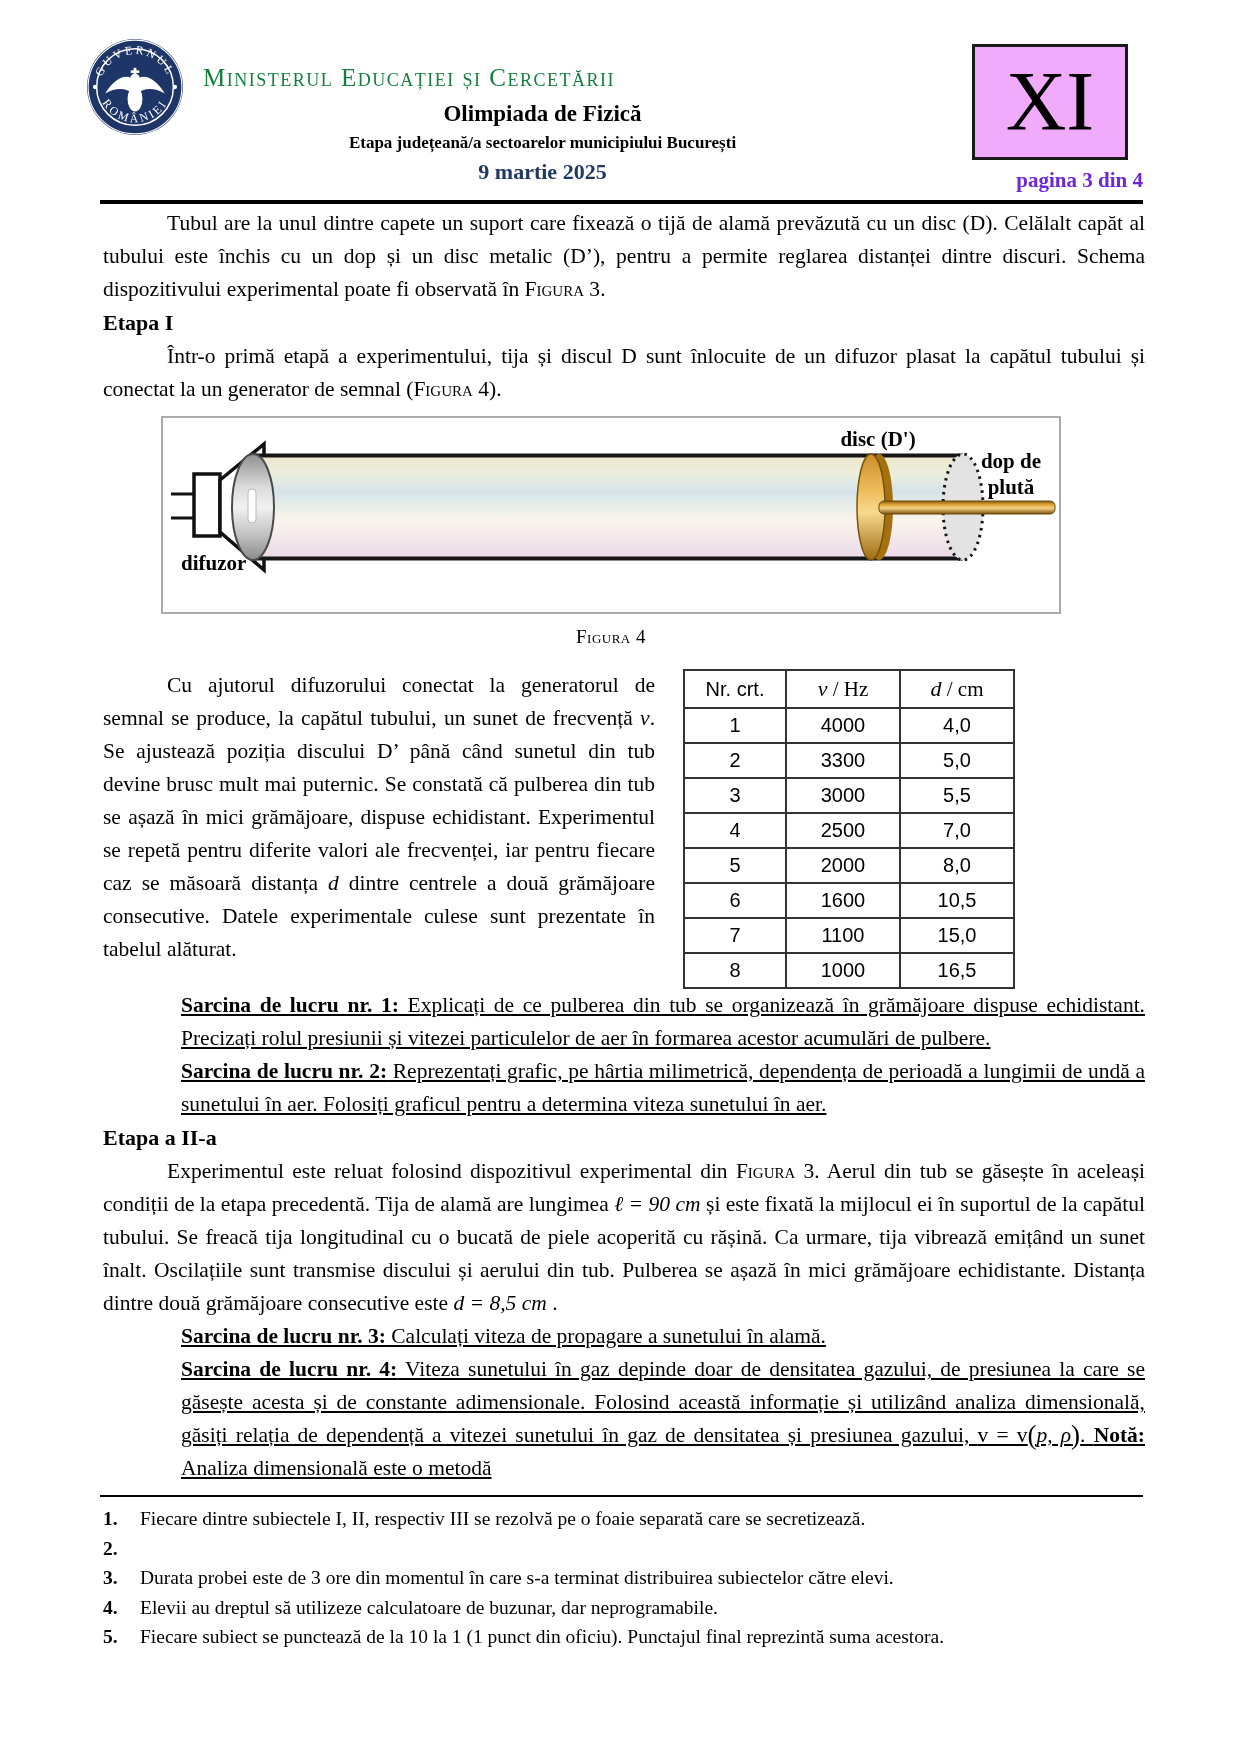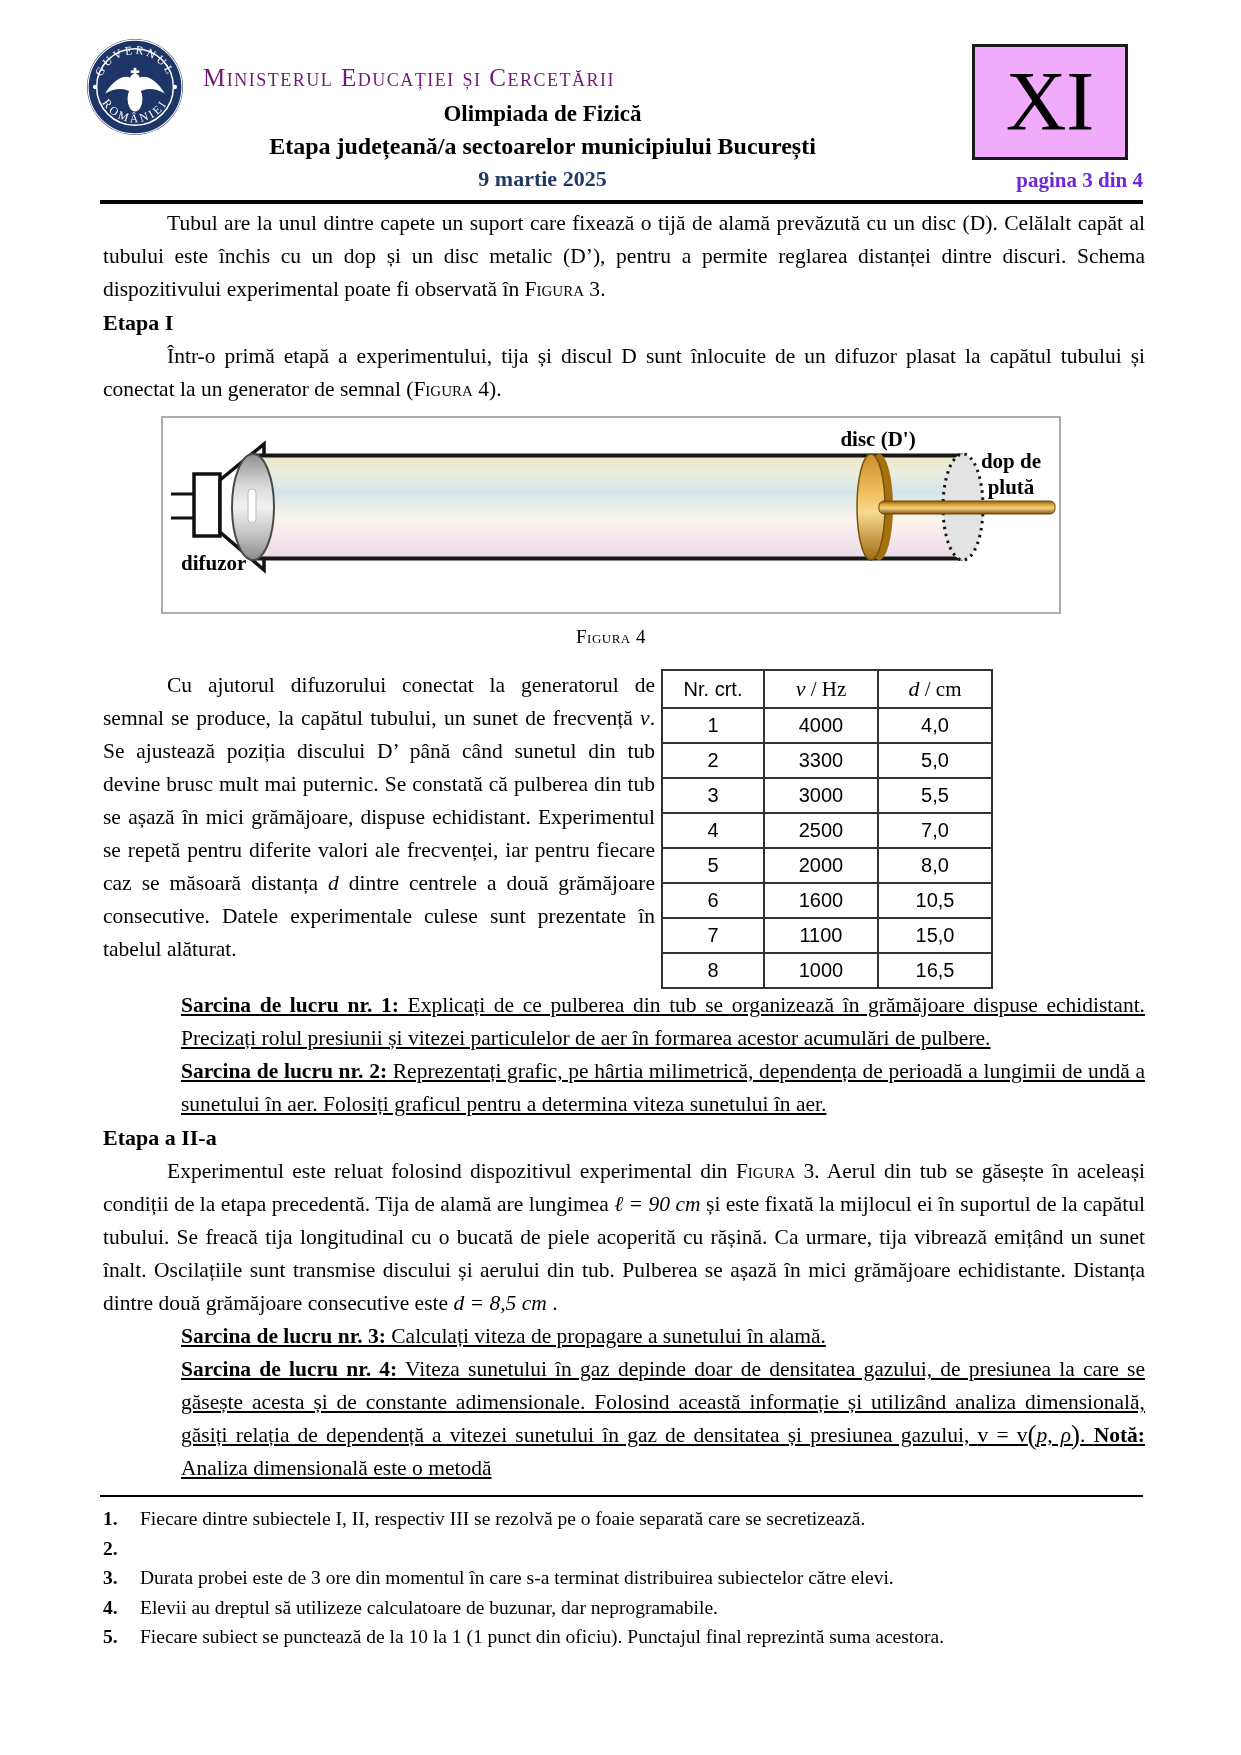--- a/index.html
+++ b/index.html
@@ -1,25 +1,25 @@
 <!DOCTYPE html>
 <html><head>
 <meta charset="utf-8">
 <style>
   html,body{margin:0;padding:0;background:#fff;}
   .page{position:relative;width:1241px;height:1755px;background:#fff;overflow:hidden;
         font-family:"Liberation Serif",serif;color:#000;}
   
   .hdr{position:relative;height:200px;}
   .logo{position:absolute;left:86px;top:38px;width:98px;height:98px;}
-  .ministry{position:absolute;left:203px;top:64px;font-variant:small-caps;color:#701a75;
+  .ministry{position:absolute;left:203px;top:64px;font-variant:small-caps;color:#15803d;
             font-size:25px;letter-spacing:1.5px;}
   .titles{position:absolute;left:60px;top:101px;width:965px;text-align:center;}
   .title{font-size:23px;font-weight:bold;}
-  .subtitle{font-size:24px;font-weight:bold;margin-top:6px;}
+  .subtitle{font-size:17px;font-weight:bold;margin-top:6px;}
   .date{font-size:22px;font-weight:bold;color:#1f3864;margin-top:6px;}
   .grade-box{position:absolute;left:972px;top:44px;width:150px;height:110px;background:#f0abfc;
              border:3px solid #1a1a1a;display:flex;align-items:center;justify-content:center;
              font-size:84px;line-height:1;}
   .page-num{position:absolute;right:98px;top:168px;font-size:21px;font-weight:bold;color:#6d28d9;}
   .head-rule{margin:0 98px 0 100px;border:none;border-top:4px solid #000;height:0;}
   
   .content{padding:3px 96px 0 103px;font-size:21.5px;line-height:33px;}
   p.body{margin:0;text-align:justify;}
   .ind{text-indent:64px;}
@@ -32,21 +32,21 @@
            box-sizing:border-box;background:#fff;}
   .fig-label{position:absolute;font-weight:bold;font-size:21px;line-height:26px;}
   .lab-speaker{left:18px;top:132px;}
   .lab-disc{left:630px;top:8px;width:170px;text-align:center;}
   .lab-cork{left:798px;top:30px;width:100px;text-align:center;}
   .fig-caption{width:900px;margin:6px 0 0 58px;text-align:center;font-size:19px;
                font-variant:small-caps;letter-spacing:0.5px;}
   
   .two-col{display:flex;margin-top:16px;}
   .col-text{width:552px;}
-  .col-table{margin-left:6px;}
+  .col-table{margin-left:28px;}
   table.data{border-collapse:collapse;font-family:"Liberation Sans",sans-serif;font-size:20px;}
   .data th,.data td{border:2px solid #333;text-align:center;padding:0;}
   .data th{height:36px;font-weight:normal;font-size:20px;}
   .data td{height:27px;}
   .data .c1{width:100px;}.data .c2{width:112px;border-radius:18px;}.data .c3{width:112px;}
   .hvar{font-family:"Liberation Serif",serif;font-style:italic;font-size:22px;}
   .hunit{font-family:"Liberation Serif",serif;font-size:21px;}
   
   .task{margin:0 0 0 78px;text-align:justify;text-decoration:underline;}
   .task-label{font-weight:bold;}

